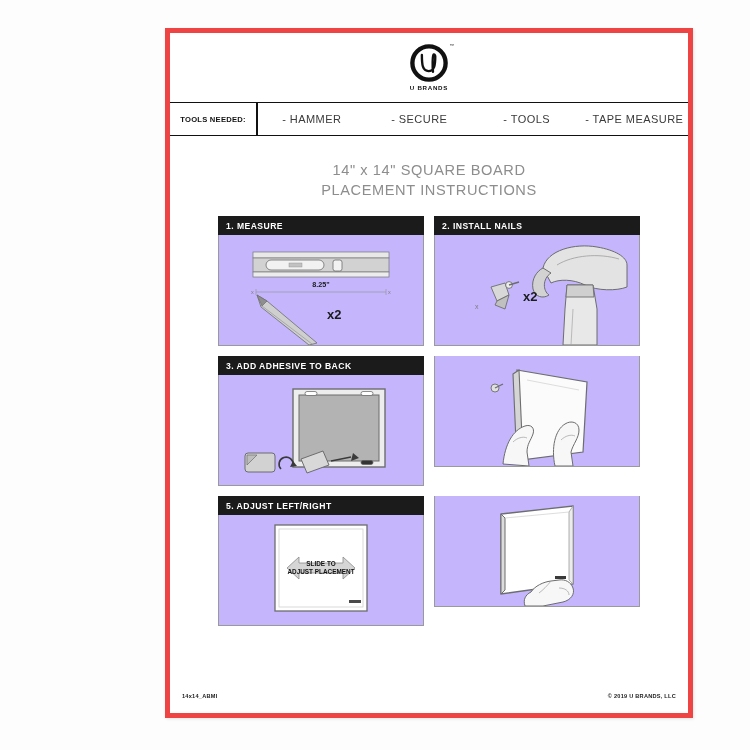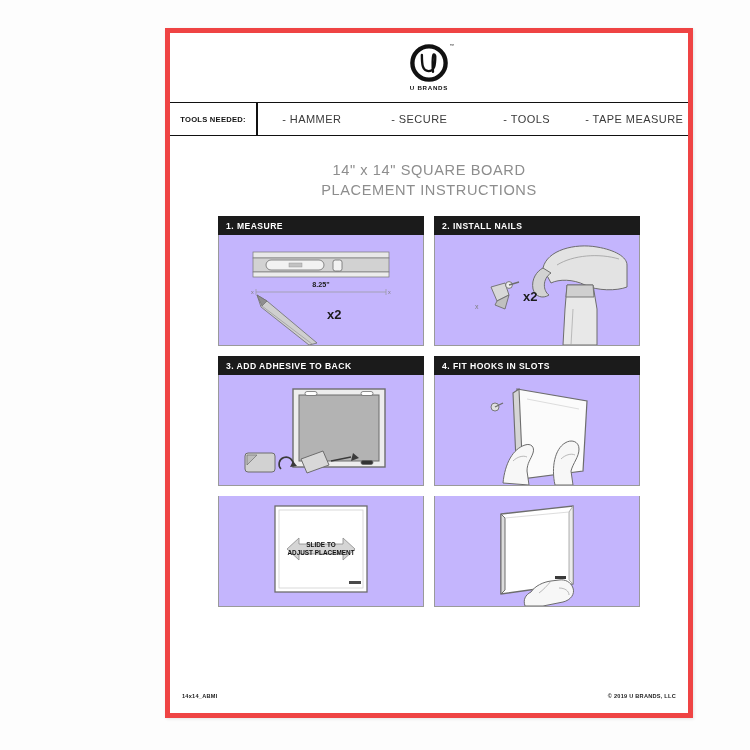--- a/index.html
+++ b/index.html
@@ -214,21 +214,20 @@
 
             <polygon points="70,84 92,76 98,90 76,98" fill="#d8d8d8" stroke="#6d6d6d" stroke-width="1"></polygon>
 
             <path d="M100 86 L120 82" fill="none" stroke="#3a3a3a" stroke-width="1.4"></path>
             <polygon points="122,78 128,83 120,86" fill="#3a3a3a"></polygon>
           </svg>
         </div>
       </div>
 
       <div class="panel">
-        <div class="panel-head">4. FIT HOOKS IN SLOTS</div>
         <div class="panel-body">
           <svg viewBox="0 0 180 110" aria-hidden="true">
 
             <circle cx="48" cy="32" r="4" fill="#e0e0e0" stroke="#6d6d6d" stroke-width="0.9"></circle>
             <line x1="48" y1="32" x2="56" y2="28" stroke="#6d6d6d" stroke-width="1.3"></line>
             <circle cx="112" cy="30" r="3.4" fill="#f0f0f0" stroke="#9d9d9d" stroke-width="0.8"></circle>
             <line x1="112" y1="30" x2="120" y2="27" stroke="#9d9d9d" stroke-width="1"></line>
 
             <polygon points="70,14 140,26 136,96 74,104" fill="#fbfbfb" stroke="#6d6d6d" stroke-width="1.2"></polygon>
             <polygon points="66,18 72,14 76,104 70,108" fill="#d5d5d5" stroke="#6d6d6d" stroke-width="1.1"></polygon>
@@ -239,20 +238,21 @@
             <path d="M66 86 C70 82, 76 80, 80 82" fill="none" stroke="#9d9d9d" stroke-width="0.7"></path>
 
             <path d="M108 110 C104 92, 108 74, 118 68 C124 64, 132 66, 132 74
                      C132 82, 126 88, 124 96 L126 110 Z" fill="#f7f7f7" stroke="#6d6d6d" stroke-width="1"></path>
             <path d="M114 84 C118 80, 124 78, 128 80" fill="none" stroke="#9d9d9d" stroke-width="0.7"></path>
           </svg>
         </div>
       </div>
 
       <div class="panel">
+        <div class="panel-head">5. ADJUST LEFT/RIGHT</div>
         <div class="panel-body">
           <svg viewBox="0 0 180 110" aria-hidden="true">
 
             <rect x="44" y="10" width="92" height="86" fill="#ffffff" stroke="#6d6d6d" stroke-width="1.3"></rect>
             <rect x="48" y="14" width="84" height="78" fill="#ffffff" stroke="#d0d0d0" stroke-width="0.8"></rect>
 
             <polygon points="56,53 68,42 68,48 112,48 112,42 124,53 112,64 112,58 68,58 68,64" fill="#d5d5d5" stroke="#8a8a8a" stroke-width="0.8"></polygon>
             <text x="90" y="51" font-family="Liberation Sans, sans-serif" font-size="6.4" font-weight="bold" fill="#111" text-anchor="middle">SLIDE TO</text>
             <text x="90" y="59" font-family="Liberation Sans, sans-serif" font-size="6.4" font-weight="bold" fill="#111" text-anchor="middle">ADJUST PLACEMENT</text>
 

